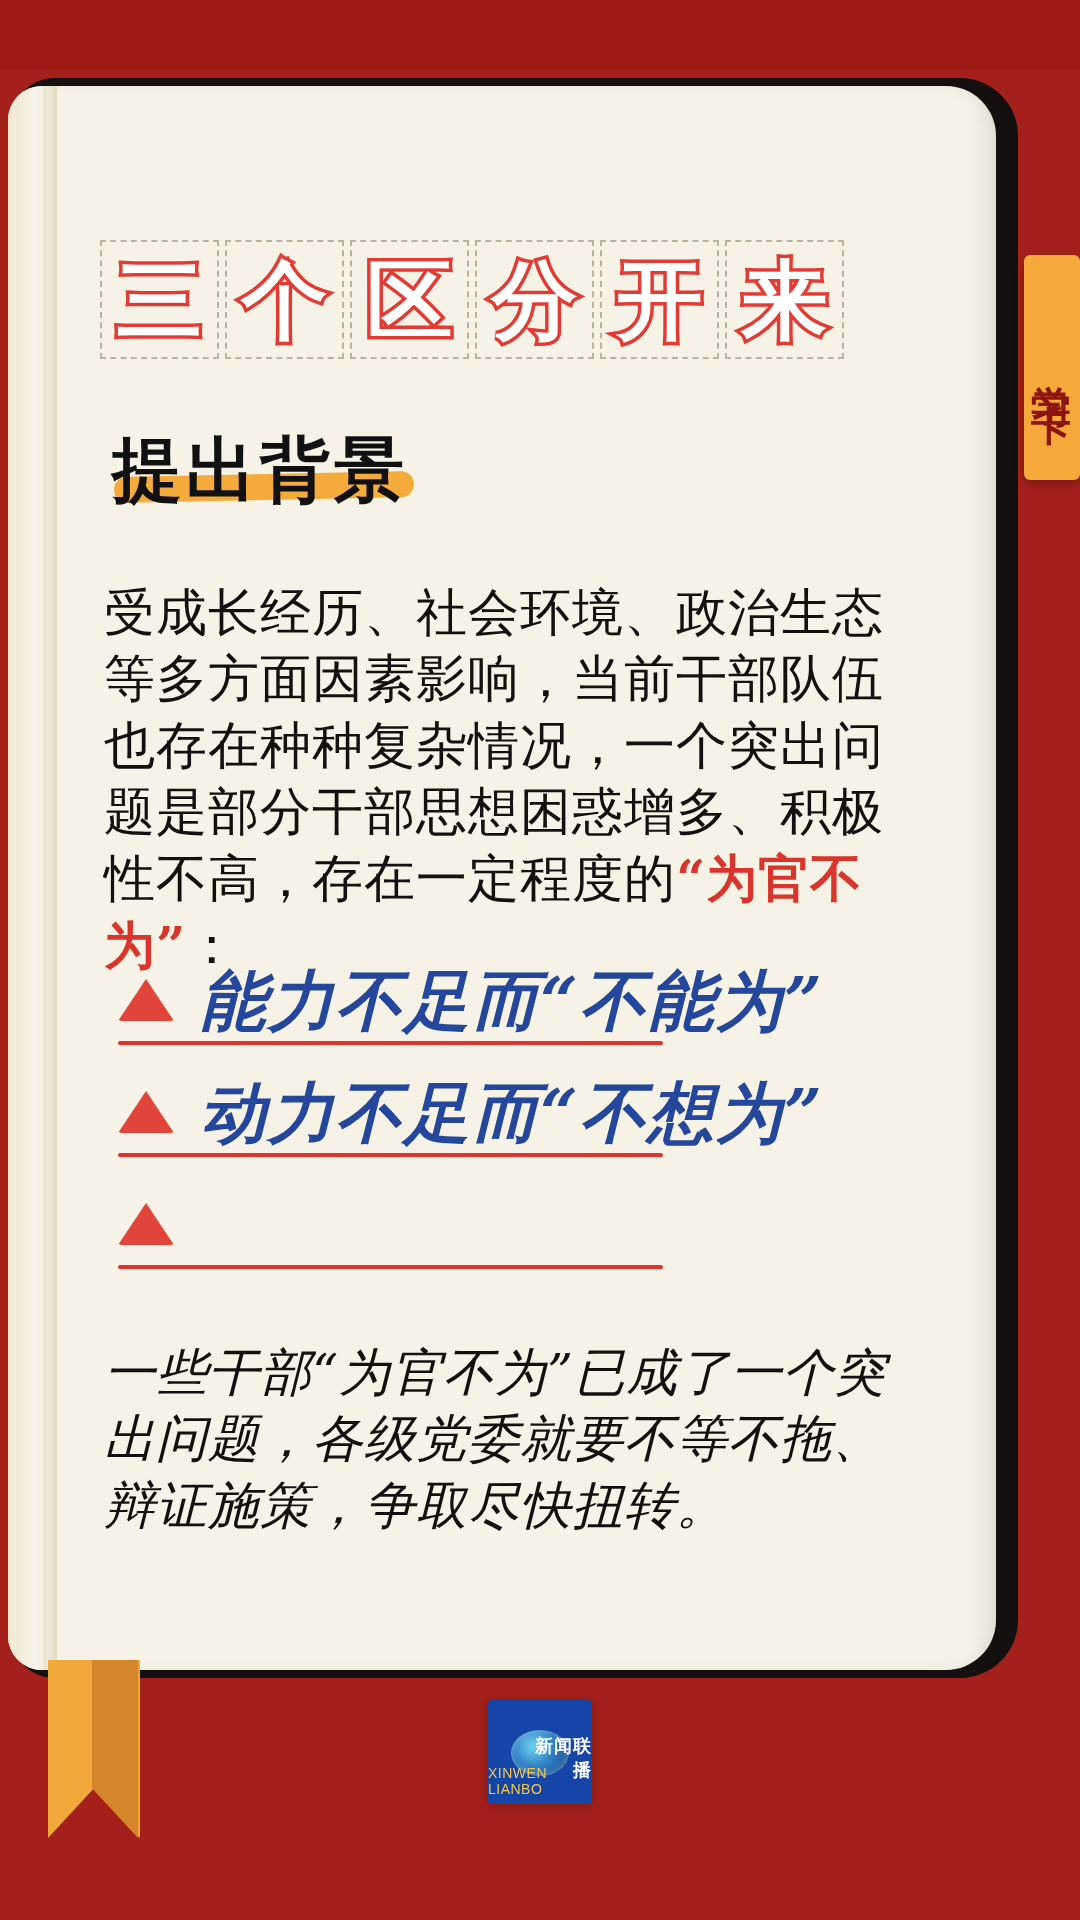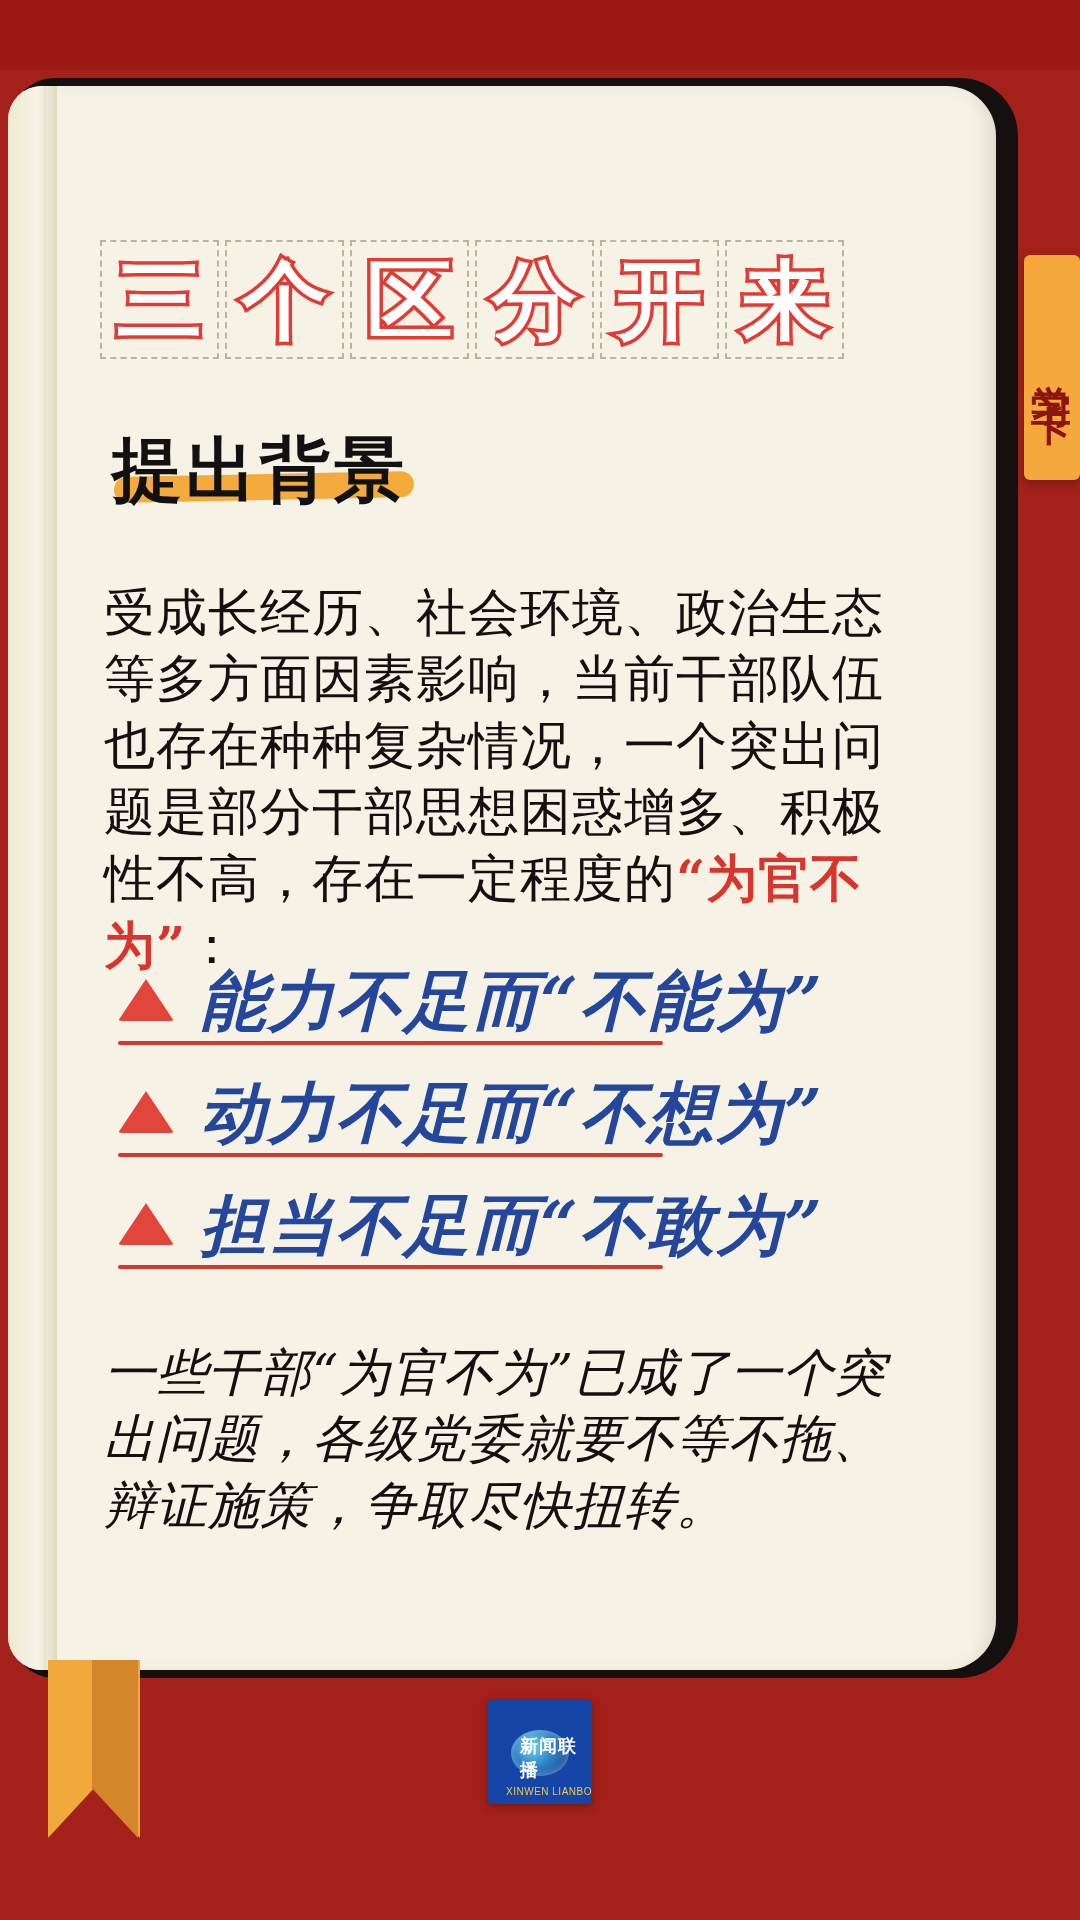--- a/index.html
+++ b/index.html
@@ -274,35 +274,35 @@
     width: 58px;
     height: 46px;
     border-radius: 50%;
     background: radial-gradient(circle at 38% 36%, #6fd3f0 0%, #2f7fc4 45%, #17407f 100%);
     box-shadow: 0 0 6px rgba(255,255,255,0.4) inset;
   }
   .logo .cn {
     position: absolute;
     left: 0; right: 0;
     bottom: 22px;
-    text-align: left;
+    text-align: right;
     color: #ffffff;
     font-size: 18px;
     font-weight: 700;
     letter-spacing: 1px;
     font-family: "DejaVu Sans", "Liberation Sans", sans-serif;
     margin-left: 32px;
   }
   .logo .en {
     position: absolute;
     left: 0; right: 0;
     bottom: 7px;
-    text-align: right;
+    text-align: left;
     color: #f4c84a;
-    font-size: 10px;
+    font-size: 14px;
     letter-spacing: 0.5px;
     font-family: "Liberation Sans", sans-serif;
   }
 </style>
 </head>
 <body>
 
 <div class="poster">
 
   <div class="notebook-shadow"></div>
@@ -352,21 +352,20 @@
       <div class="btxt">能力不足而“不能为”</div>
       <div class="uline"></div>
     </div>
     <div class="bullet-row">
       <div class="tri"></div>
       <div class="btxt">动力不足而“不想为”</div>
       <div class="uline"></div>
     </div>
     <div class="bullet-row">
       <div class="tri"></div>
-      <div class="btxt">担当不足而“不敢为”</div>
       <div class="uline"></div>
     </div>
   </div>
 
   <div class="closing">一些干部“为官不为”已成了一个突出问题，各级党委就要不等不拖、辩证施策，争取尽快扭转。</div>
 
   <div class="ribbon"></div>
   <div class="ribbon-dark"></div>
 
   <div class="logo">

